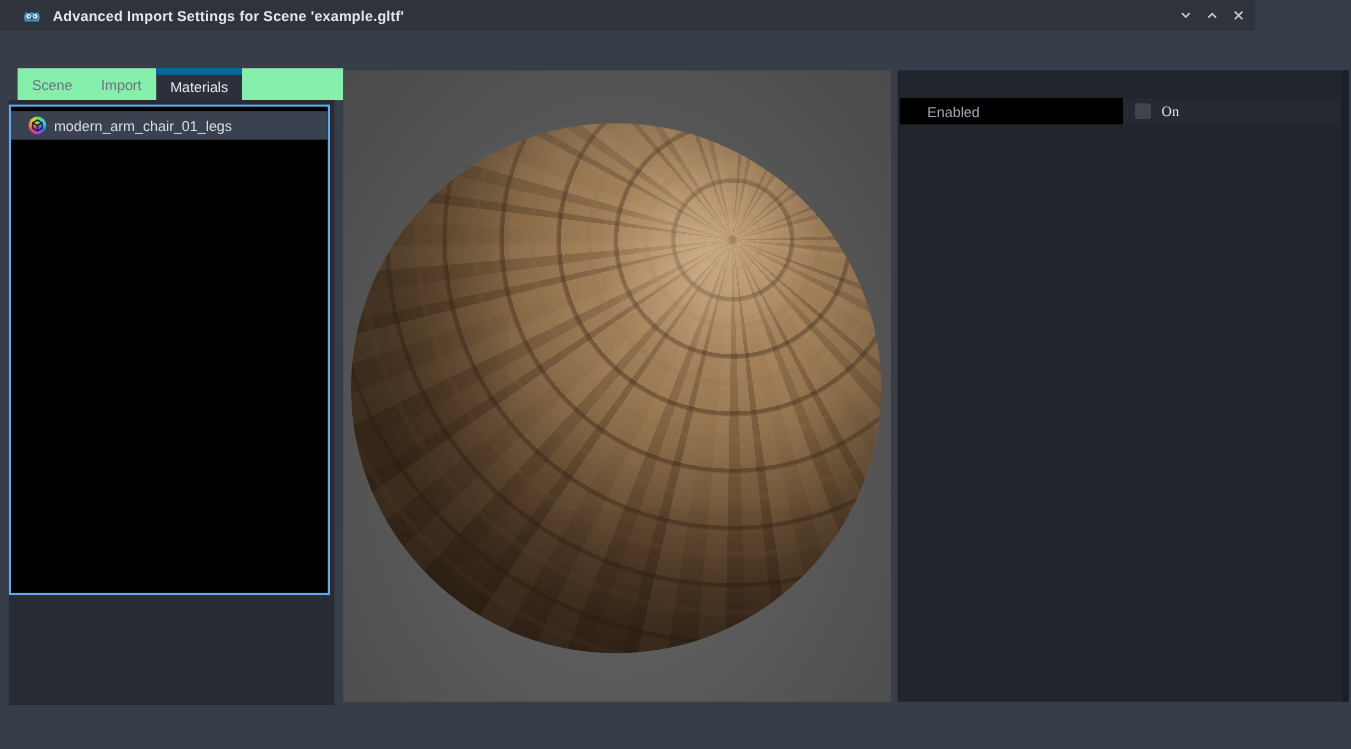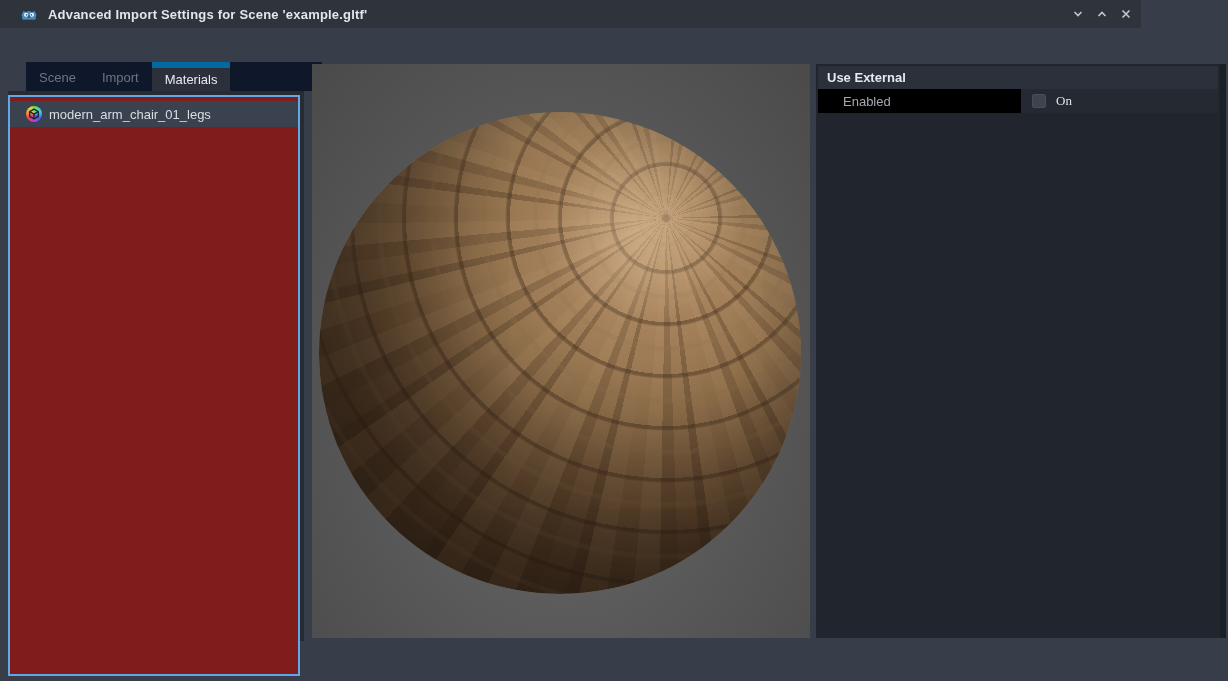--- a/index.html
+++ b/index.html
@@ -36,37 +36,37 @@
   .btn {
     background:#262a33; border:1px solid #2d323c; border-radius:3px;
     color:#ccd0d7; font-family:inherit; font-size:13px;
     height:26px; padding:0 11px; cursor:pointer;
   }
   .actions-btn { position:absolute; left:8px; top:4px; }
 
   
   .left-col { position:absolute; left:8px; top:62px; width:296px; height:579px; }
   .tabbar {
-    position:absolute; left:18px; top:0; width:100%; height:29px;
-    background:#0f172a; display:flex;
+    position:absolute; left:8px; top:0; width:100%; height:29px;
+    background:#86efac; display:flex;
   }
   .tab {
     height:29px; padding:0 13px; display:flex; align-items:center;
     color:#6d7480; cursor:pointer; border-top:2px solid transparent;
   }
   .tab.active {
     background:#2b303a; color:#e8eaee; border-top:6px solid #0369a1;
   }
   .tab-panel {
     position:absolute; left:0; top:29px; right:0; bottom:0;
     background:#272b34;
   }
   .item-list {
-    position:absolute; left:0; top:4px; width:292px; height:581px;
-    background:#7f1d1d; border:2px solid #63a7e6;
+    position:absolute; left:0; top:4px; width:292px; height:446px;
+    background:#000000; border:2px solid #63a7e6;
     padding-top:4px;
   }
   .list-item {
     height:26px; display:flex; align-items:center; padding-left:16px;
     color:#ccd0d6; cursor:pointer; gap:7px; white-space:nowrap;
   }
   .list-item.selected { background:#3a4250; color:#dadde2; }
   .mat-icon {
     width:16px; height:16px; border-radius:50%; flex:0 0 auto; position:relative;
     background:conic-gradient(from 0deg,
@@ -191,21 +191,20 @@
       </div>
     </div>
   </div>
 
   <div class="preview">
     <div class="sphere"></div>
   </div>
 
   <div class="inspector">
     <div class="scroll-strip"></div>
-    <div class="section-header">Use External</div>
     <div class="prop-row">
       <div class="prop-label">Enabled</div>
       <div class="prop-value">
         <span class="checkbox"></span>
         <span class="checkbox-text">On</span>
       </div>
     </div>
   </div>
 
 

